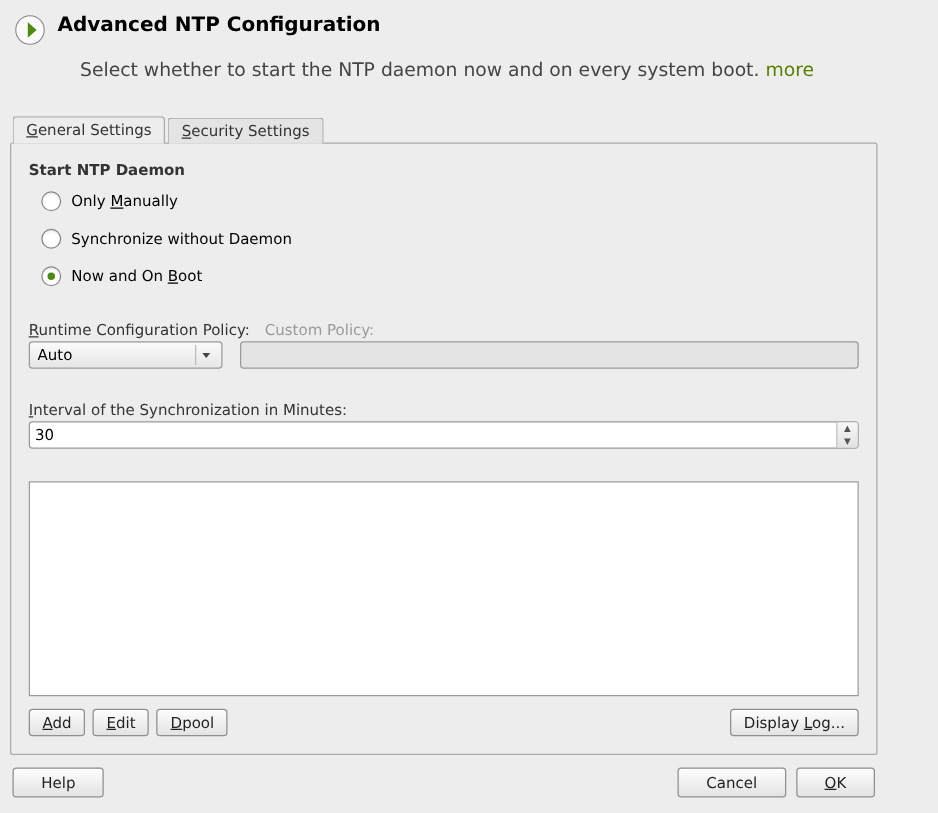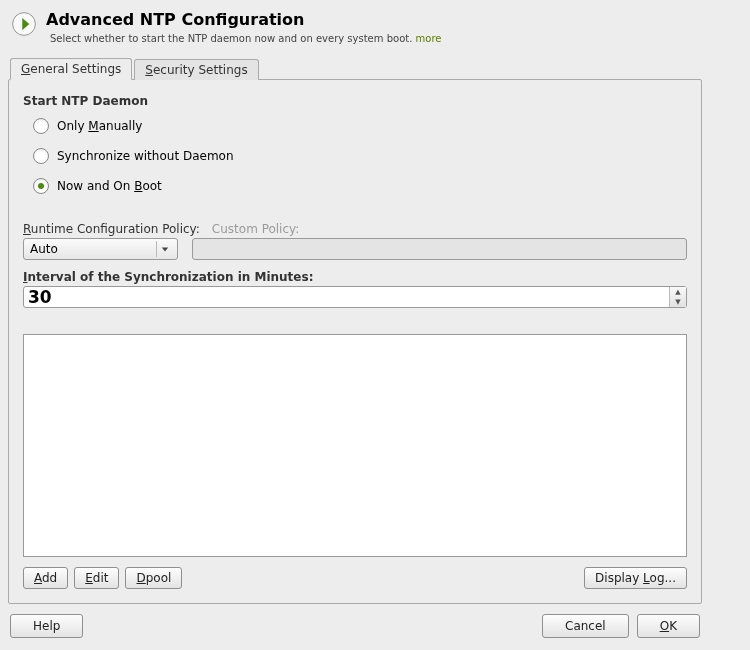--- a/index.html
+++ b/index.html
@@ -31,22 +31,22 @@
     margin-right: 8px;
     flex-shrink: 0;
   }
   .header-text { flex: 1; }
   .header h1 {
     font-size: 16px;
     font-weight: bold;
     margin: 0 0 2px 0;
   }
   .header p {
-    margin: 4px;
-    font-size: 10px;
+    margin: 18px;
+    font-size: 15px;
     color: #444;
   }
   .header a {
     color: #5a7f00;
     text-decoration: none;
   }
 
   .tabs-wrap {
     margin: 4px 8px 0 8px;
     flex: 1;
@@ -122,21 +122,21 @@
 
   .form-row {
     display: flex;
     align-items: center;
     gap: 14px;
     text-align: right;
   }
   .label { color: #333; }
   .label.disabled { color: #9a9a9a; }
 
-  .field-block { display: flex; flex-direction: column; margin-top: 10px; font-weight: bold; }
+  .field-block { display: flex; flex-direction: column; margin-top: 26px; }
   .inline-block { display: flex; align-items: flex-end; gap: 12px; margin-top: 18px; }
 
   .select {
     display: flex;
     align-items: center;
     justify-content: space-between;
     border: 1px solid #9a9a9a;
     background: linear-gradient(#fbfbfb,#e6e6e6);
     border-radius: 3px;
     height: 22px;
@@ -167,21 +167,21 @@
     border: 1px solid #9a9a9a;
     border-radius: 3px;
     height: 22px;
     background: #fff;
     box-sizing: border-box;
     margin-top: 2px;
   }
   .spin .val {
     flex: 1;
     padding: 0 4px;
-    font-size: 17px;
+    font-size: 12px;
     display:flex;align-items:center;
   }
   .spin .arrows {
     width: 16px;
     display:flex;flex-direction:column;
     border-left:1px solid #bbb;
     background: linear-gradient(#f8f8f8,#e2e2e2);
   }
   .spin .arrows div {
     flex:1;display:flex;align-items:center;justify-content:center;

